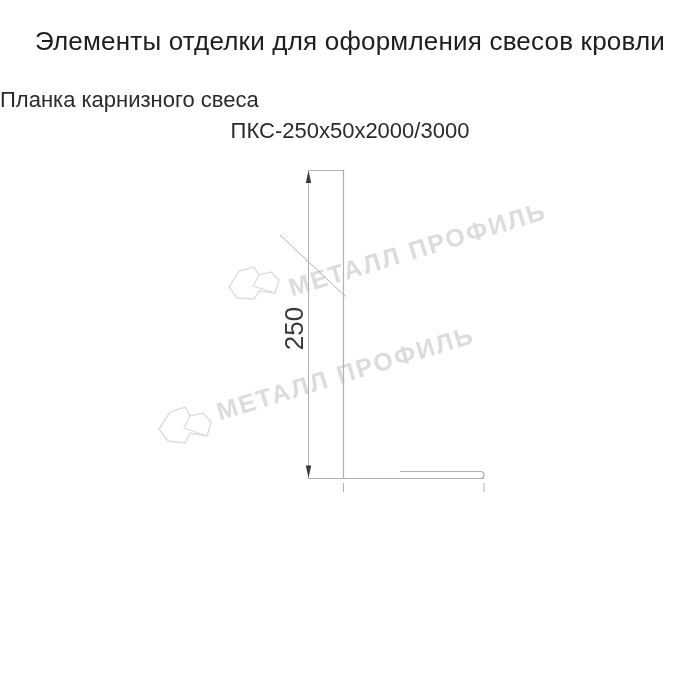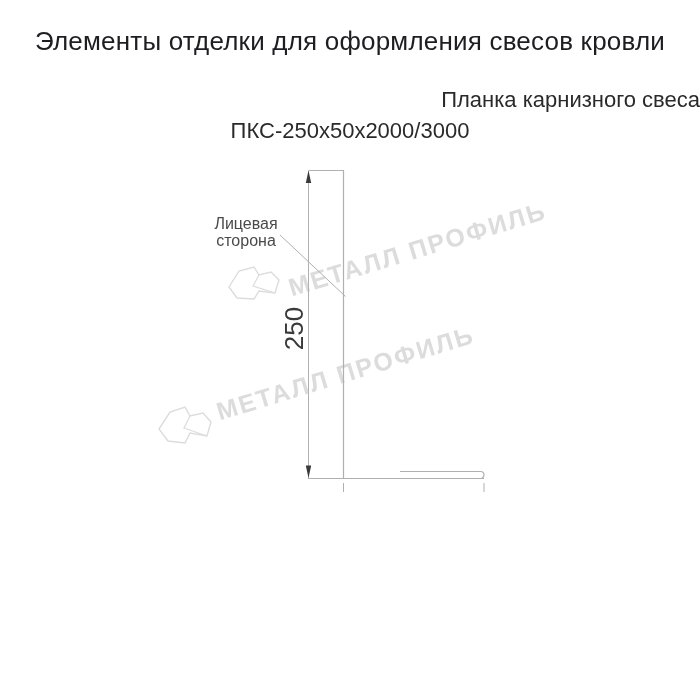--- a/index.html
+++ b/index.html
@@ -15,21 +15,21 @@
     position: absolute;
     top: 26px; left: 0; width: 700px;
     text-align: center;
     font-size: 26px;
     color: #1d1d22;
     letter-spacing: 0.2px;
   }
   .product-name {
     position: absolute;
     top: 87px; left: 0; width: 700px;
-    text-align: right;
+    text-align: left;
     font-size: 22px;
     color: #2a2a2a;
   }
   .product-model {
     position: absolute;
     top: 118px; left: 0; width: 700px;
     text-align: center;
     font-size: 22px;
     color: #2a2a2a;
   }
@@ -132,22 +132,18 @@
       <line x1="343.5" y1="483" x2="343.5" y2="536" stroke="#b0b0b0" stroke-width="1"></line>
       <line x1="484" y1="483" x2="484" y2="536" stroke="#b0b0b0" stroke-width="1"></line>
       <line x1="343.5" y1="529" x2="484" y2="529" stroke="#b0b0b0" stroke-width="1"></line>
       <polygon points="343.5,529 356,526.3 356,531.7" fill="#3a3a3a"></polygon>
       <polygon points="484,529 471.5,526.3 471.5,531.7" fill="#3a3a3a"></polygon>
     </g>
 
     <line x1="280" y1="235" x2="345.5" y2="296.5" stroke="#b0b0b0" stroke-width="1"></line>
   </svg>
 
-  <div class="face-label">
-    <span>Лицевая</span><br>
-    <span>сторона</span>
-  </div>
 
   <div class="dim-250">250</div>
   <div class="dim-50">50</div>
 
 
 </div>
 
 </body></html>

